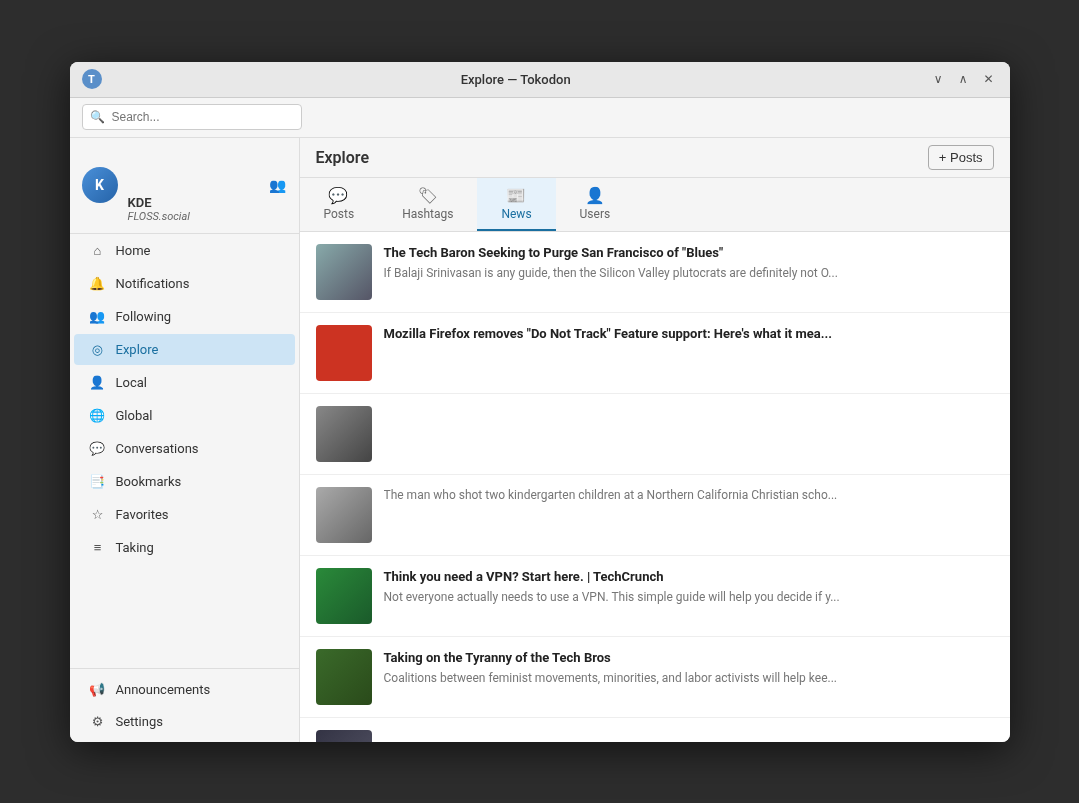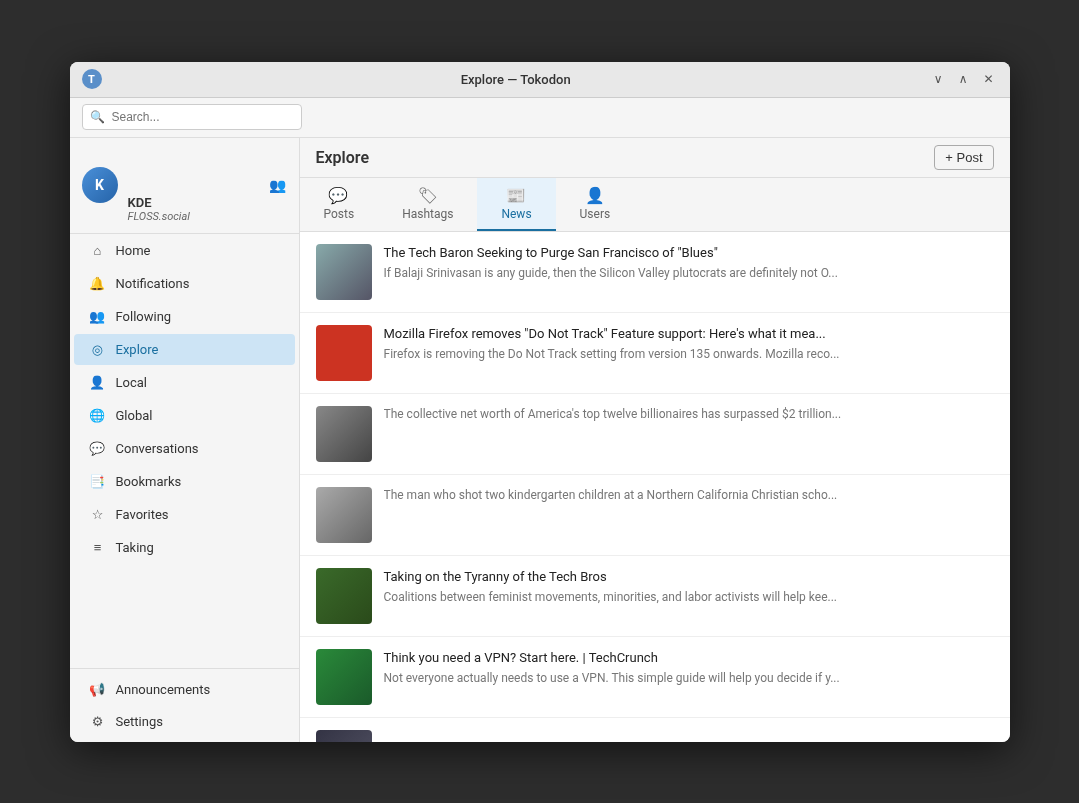--- a/index.html
+++ b/index.html
@@ -234,21 +234,21 @@
     .news-thumb {
       width: 56px;
       height: 56px;
       border-radius: 4px;
       flex-shrink: 0;
       overflow: hidden;
     }
     .news-text { flex: 1; }
     .news-title {
       font-size: 13px;
-      font-weight: 400;
+      font-weight: 700;
       color: #222;
       line-height: 1.4;
       margin-bottom: 3px;
     }
     .news-summary {
       font-size: 12px;
       color: #777;
       line-height: 1.4;
       overflow: hidden;
       white-space: nowrap;
@@ -354,21 +354,21 @@
         <div class="nav-item">
           <span class="nav-icon">⚙</span>
           <span>Settings</span>
         </div>
       </div>
     </div>
 
     <div class="right-panel">
       <div class="panel-header">
         <span class="panel-title">Explore</span>
-        <button class="post-btn">+ Post</button>
+        <button class="post-btn">+ Posts</button>
       </div>
 
       <div class="tabs">
         <div class="tab">
           <span class="tab-icon">💬</span>
           <span>Posts</span>
         </div>
         <div class="tab">
           <span class="tab-icon">🏷</span>
           <span>Hashtags</span>
@@ -388,48 +388,46 @@
       <div class="news-thumb thumb-1"></div>
       <div class="news-text">
         <div class="news-title">The Tech Baron Seeking to Purge San Francisco of "Blues"</div>
         <div class="news-summary">If Balaji Srinivasan is any guide, then the Silicon Valley plutocrats are definitely not O...</div>
       </div>
     </div>
           <div class="news-item">
       <div class="news-thumb thumb-2"></div>
       <div class="news-text">
         <div class="news-title">Mozilla Firefox removes "Do Not Track" Feature support: Here's what it mea...</div>
-        <div class="news-summary">Firefox is removing the Do Not Track setting from version 135 onwards. Mozilla reco...</div>
       </div>
     </div>
           <div class="news-item">
       <div class="news-thumb thumb-3"></div>
       <div class="news-text">
-        <div class="news-summary">The collective net worth of America's top twelve billionaires has surpassed $2 trillion...</div>
       </div>
     </div>
           <div class="news-item">
       <div class="news-thumb thumb-4"></div>
       <div class="news-text">
         <div class="news-summary">The man who shot two kindergarten children at a Northern California Christian scho...</div>
+      </div>
+    </div>
+          <div class="news-item">
+      <div class="news-thumb thumb-5"></div>
+      <div class="news-text">
+        <div class="news-title">Think you need a VPN? Start here. | TechCrunch</div>
+        <div class="news-summary">Not everyone actually needs to use a VPN. This simple guide will help you decide if y...</div>
       </div>
     </div>
           <div class="news-item">
       <div class="news-thumb thumb-6"></div>
       <div class="news-text">
         <div class="news-title">Taking on the Tyranny of the Tech Bros</div>
         <div class="news-summary">Coalitions between feminist movements, minorities, and labor activists will help kee...</div>
       </div>
     </div>
           <div class="news-item">
-      <div class="news-thumb thumb-5"></div>
-      <div class="news-text">
-        <div class="news-title">Think you need a VPN? Start here. | TechCrunch</div>
-        <div class="news-summary">Not everyone actually needs to use a VPN. This simple guide will help you decide if y...</div>
-      </div>
-    </div>
-          <div class="news-item">
       <div class="news-thumb thumb-7"></div>
     </div>
         </div>
     </div>
   </div>
 </div>
 
 </body></html>

